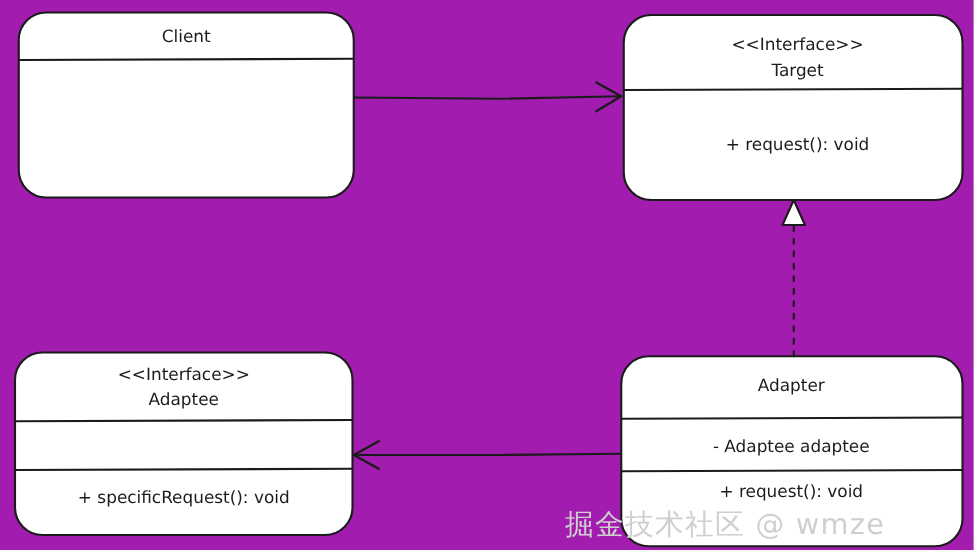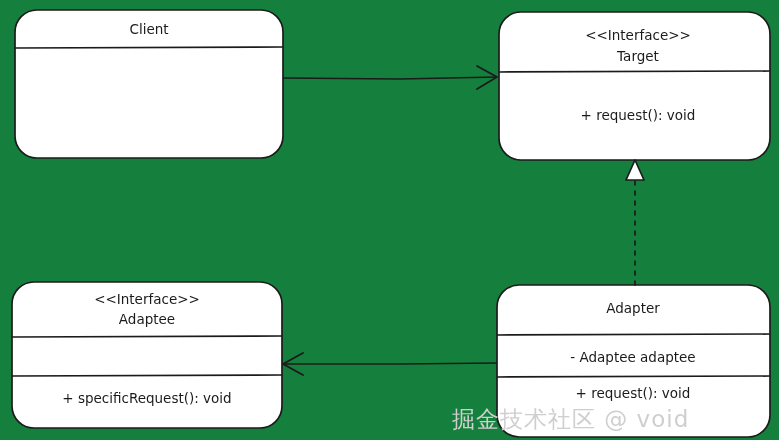--- a/index.html
+++ b/index.html
@@ -7,21 +7,21 @@
     padding: 0;
     background: #ffffff;
   }
   body {
     font-family: "DejaVu Sans", sans-serif;
   }
   #canvas {
     position: relative;
     width: 779px;
     height: 440px;
-    background: #15803d;
+    background: #a21caf;
     overflow: hidden;
   }
   #diagram-svg {
     position: absolute;
     top: 0;
     left: 0;
     width: 779px;
     height: 440px;
   }
   .box-title, .box-stereotype, .box-member {
@@ -131,15 +131,15 @@
       <path class="arrow-hollow-triangle" d="M 635 160 L 644 180 L 626 180 Z"></path>
     </g>
 
     <g>
       <path class="edge-line" d="M 497 363 L 400 364 L 283 364"></path>
       <path class="arrow-open" d="M 303 353 L 283 364 L 303 375"></path>
     </g>
 
   </svg>
 
-  <div id="watermark">掘金技术社区 @ void</div>
+  <div id="watermark">掘金技术社区 @ wmze</div>
 
 </div>
 
 </body></html>

